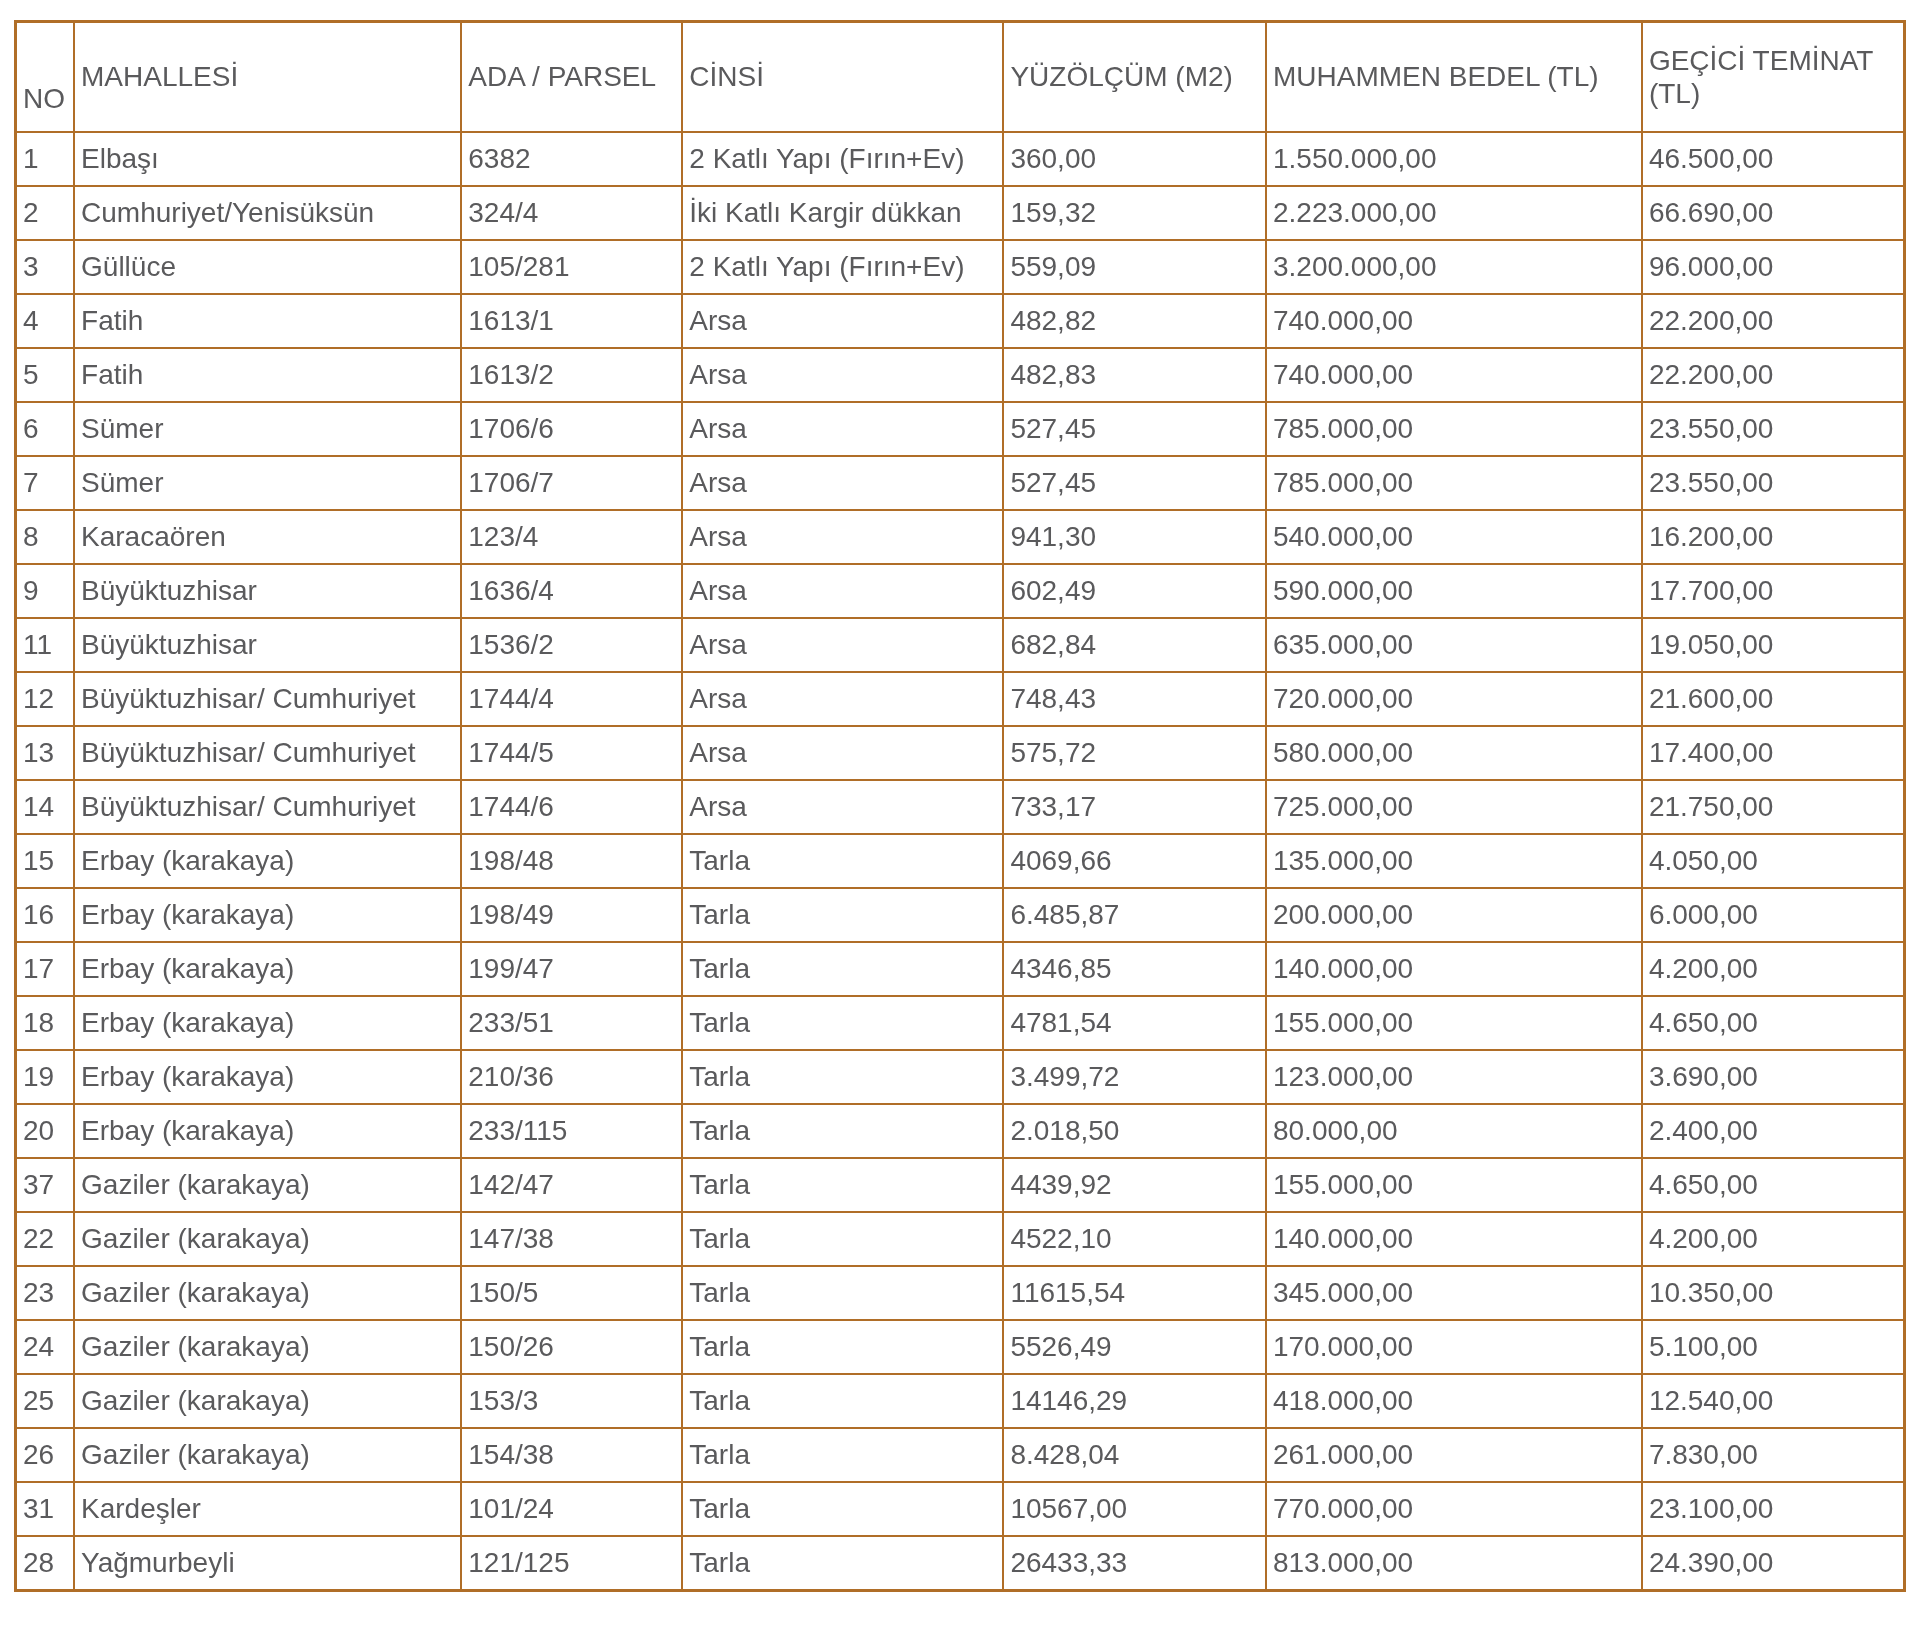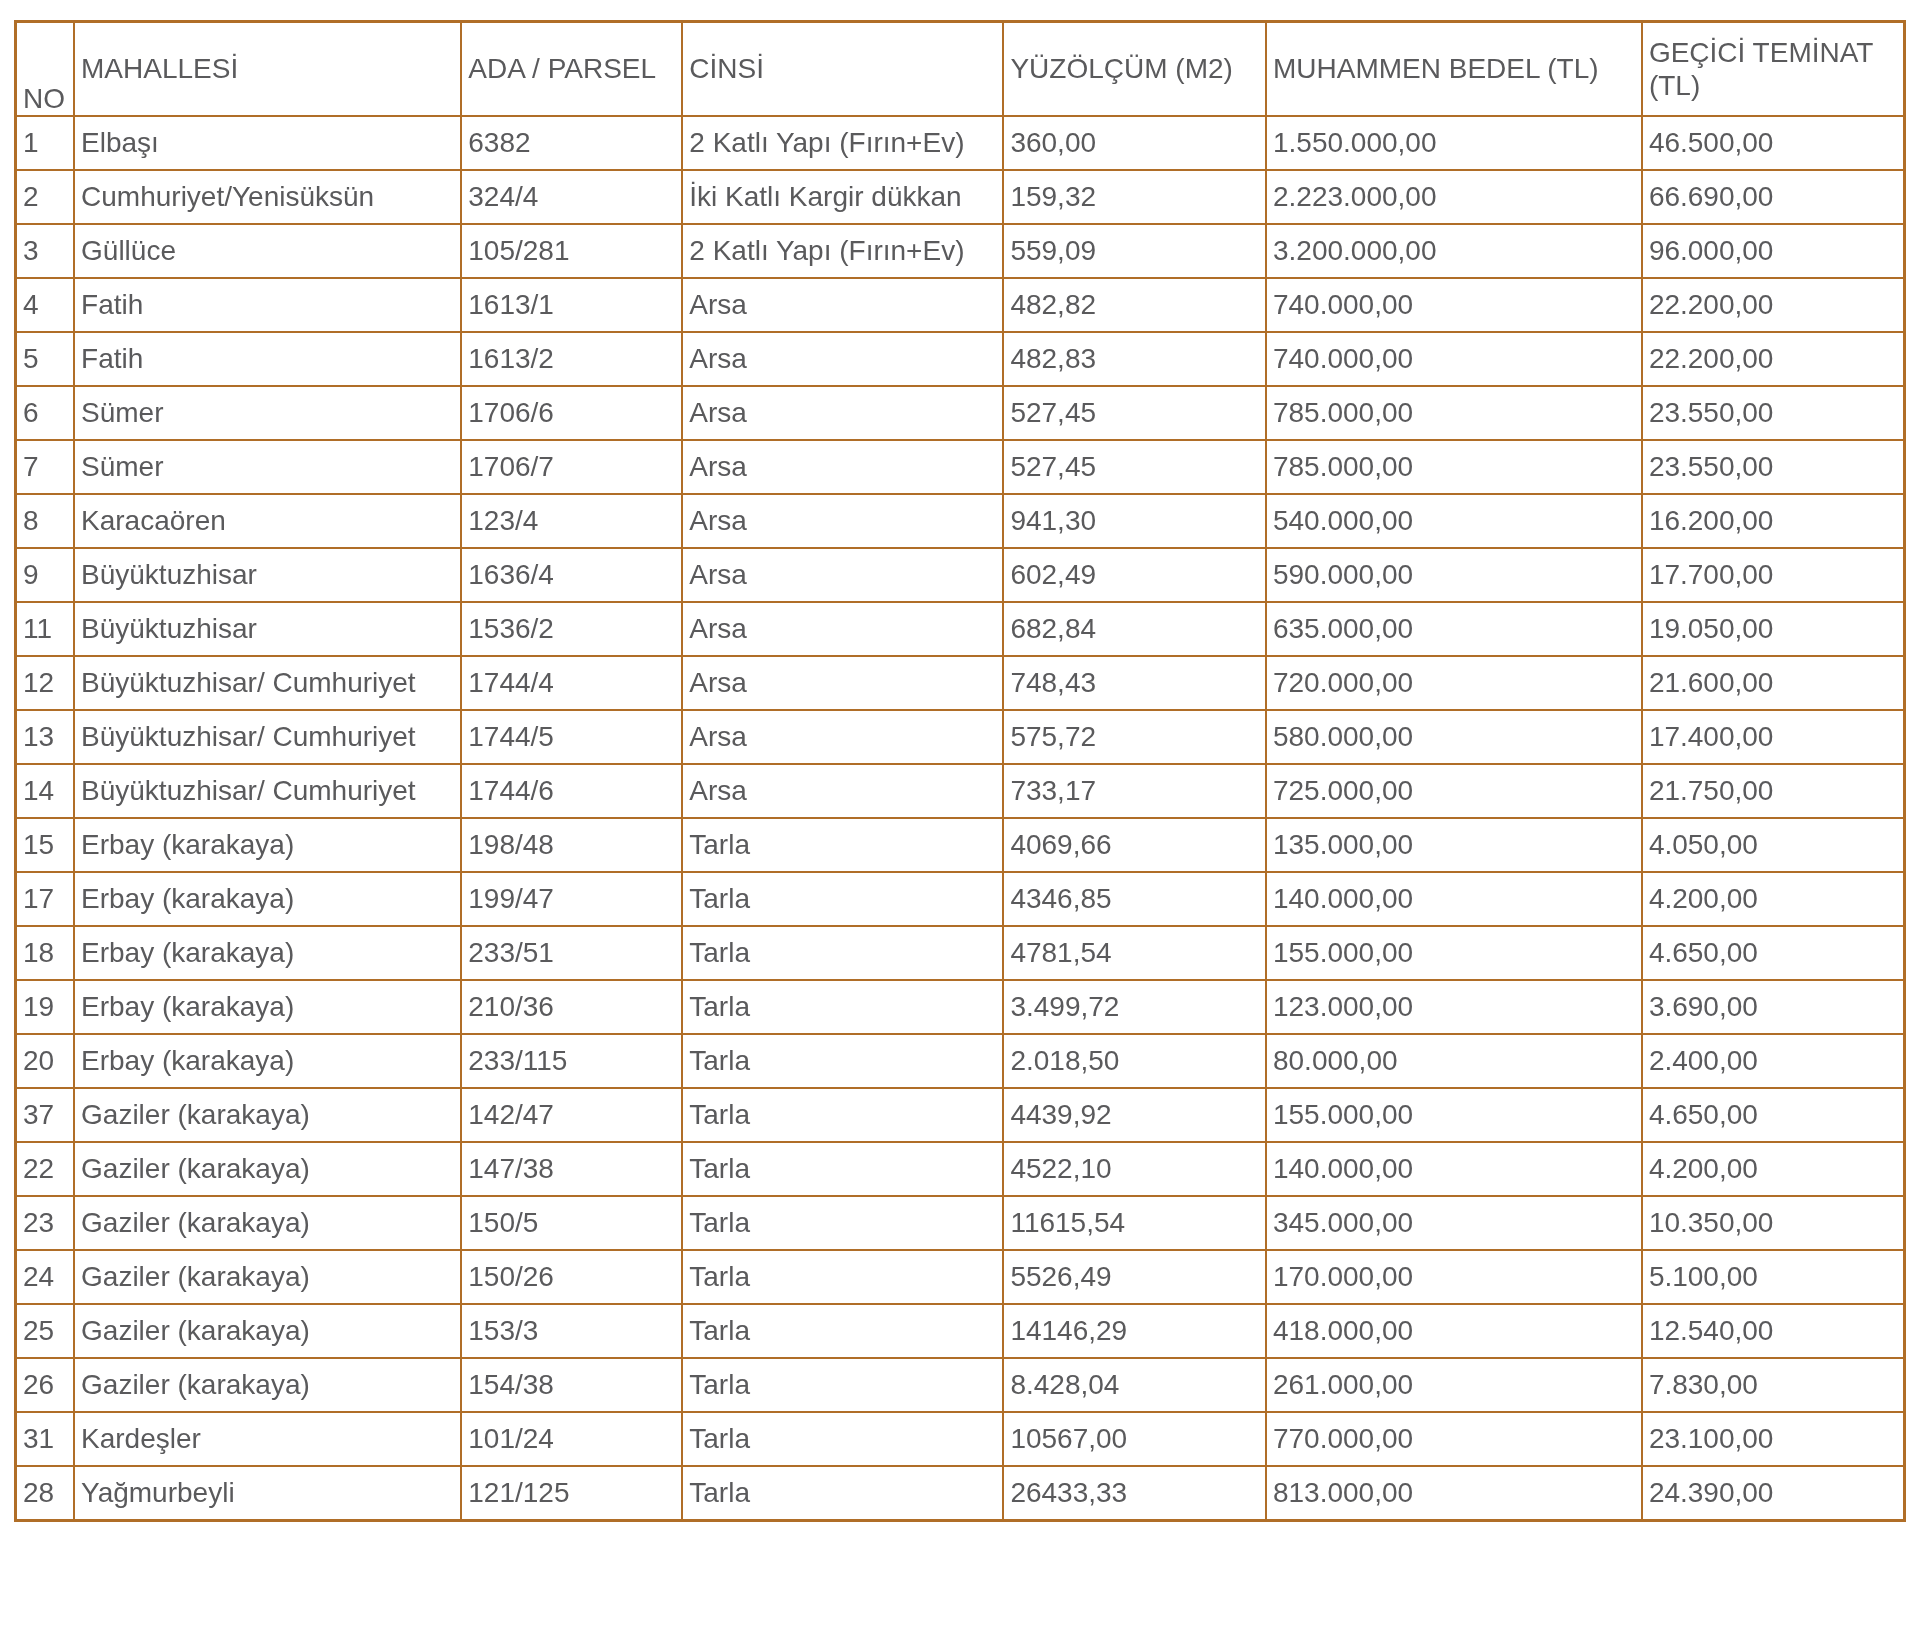--- a/index.html
+++ b/index.html
@@ -30,21 +30,21 @@
     padding: 0 4px 0 6px;
     overflow: hidden;
     line-height: 1.18;
   }
   table.listing th {
     height: 92px;
     vertical-align: middle;
   }
   table.listing th.col-no {
     vertical-align: bottom;
-    padding-bottom: 0;
+    padding-bottom: 16px;
   }
   table.listing td {
     height: 52px;
     vertical-align: middle;
     white-space: nowrap;
   }
   
   col.c-no        { width: 3.1%;  }
   col.c-mahallesi { width: 20.5%; }
   col.c-ada       { width: 11.7%; }
@@ -198,20 +198,29 @@
       <tr>
         <td>15</td>
         <td>Erbay (karakaya)</td>
         <td>198/48</td>
         <td>Tarla</td>
         <td>4069,66</td>
         <td>135.000,00</td>
         <td>4.050,00</td>
       </tr>
       <tr>
+        <td>16</td>
+        <td>Erbay (karakaya)</td>
+        <td>198/49</td>
+        <td>Tarla</td>
+        <td>6.485,87</td>
+        <td>200.000,00</td>
+        <td>6.000,00</td>
+      </tr>
+      <tr>
         <td>17</td>
         <td>Erbay (karakaya)</td>
         <td>199/47</td>
         <td>Tarla</td>
         <td>4346,85</td>
         <td>140.000,00</td>
         <td>4.200,00</td>
       </tr>
       <tr>
         <td>18</td>

